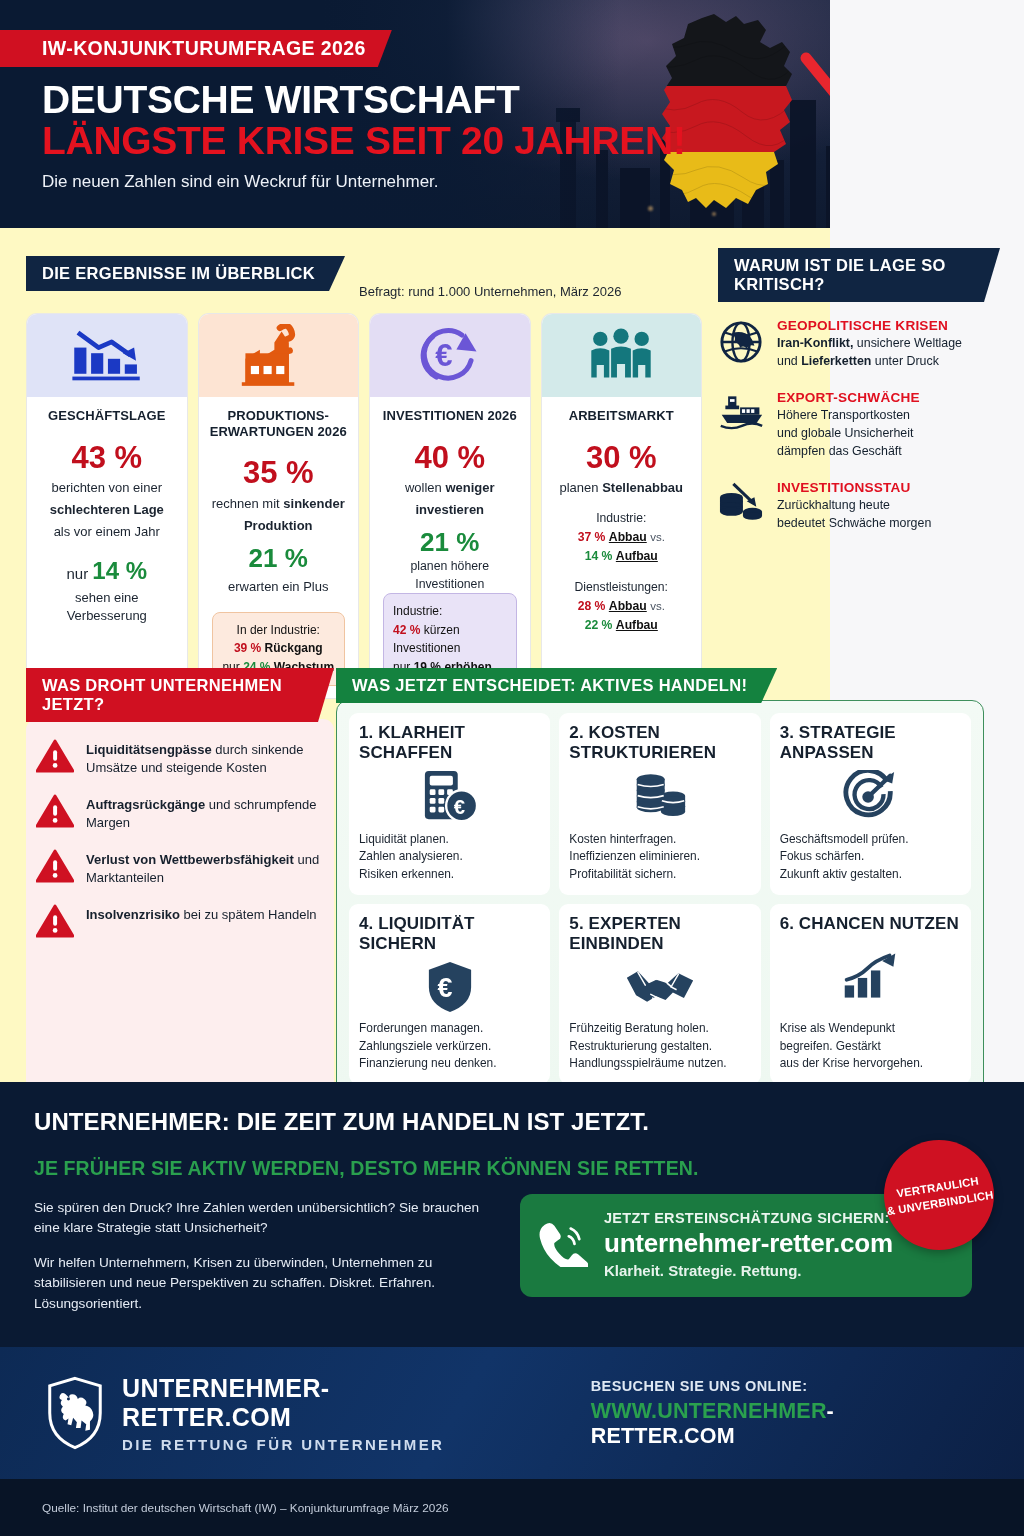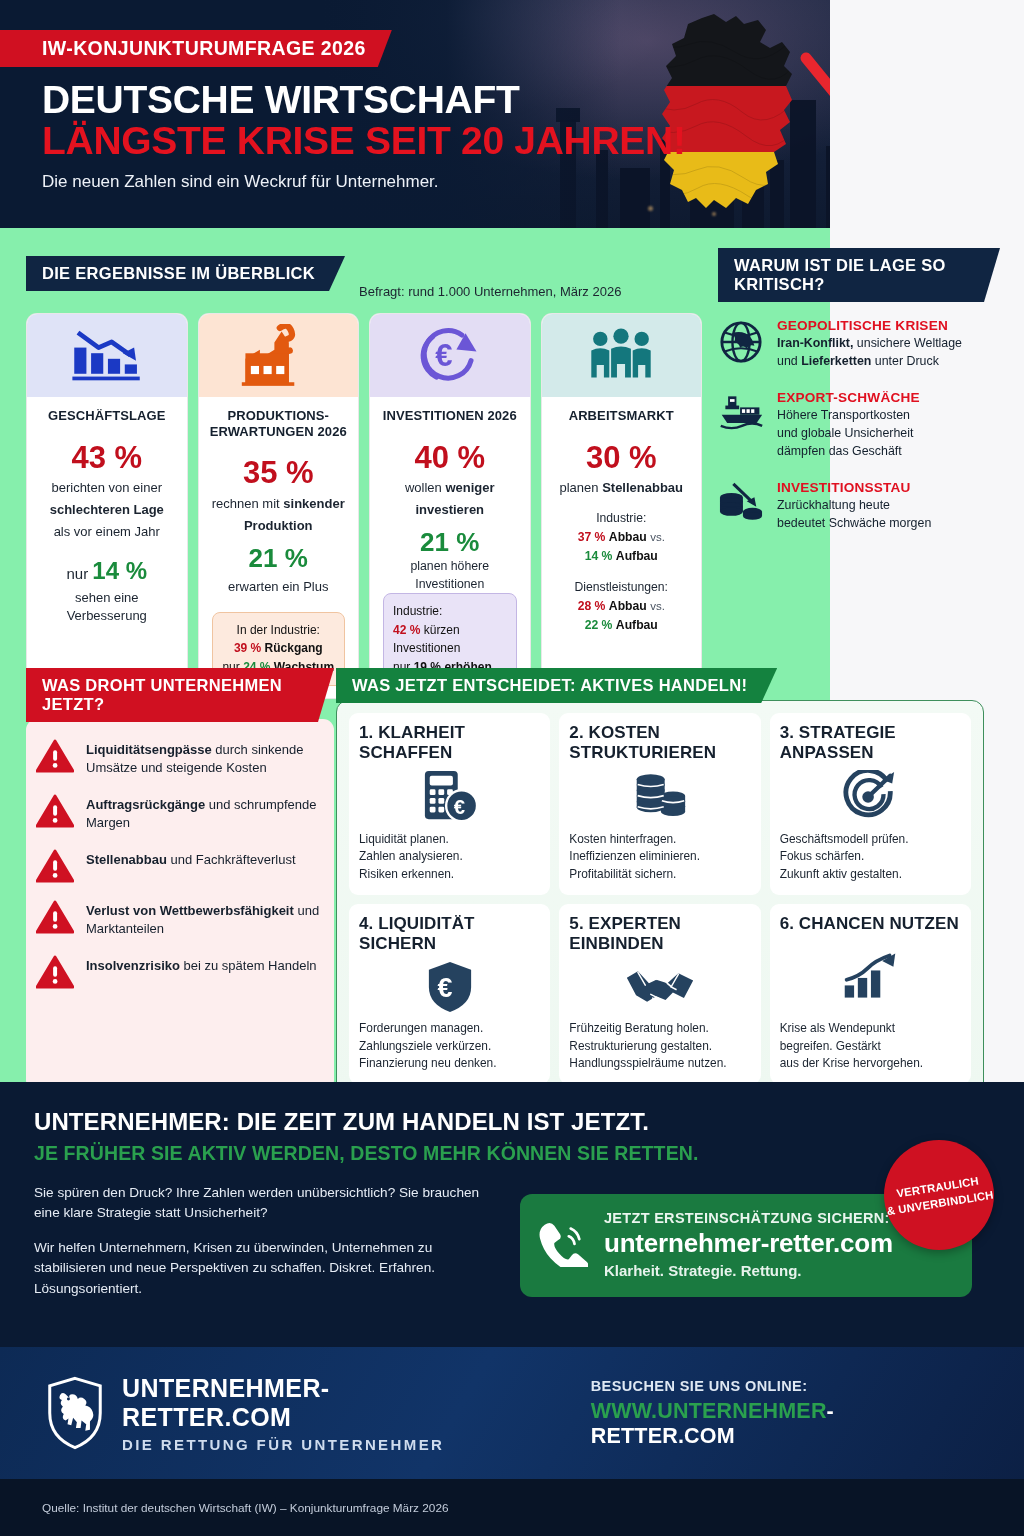--- a/index.html
+++ b/index.html
@@ -3,21 +3,21 @@
 <meta charset="utf-8">
 <style>
   * { box-sizing: border-box; margin: 0; padding: 0; }
   html, body { width: 1024px; height: 1536px; }
   body {
     font-family: "Liberation Sans", sans-serif;
     background: #f7f7f9;
     color: #111;
     overflow: hidden;
   }
-  .page { position: relative; width: 830px; height: 1536px; background: #86efac; }
+  .page { position: relative; width: 830px; height: 1536px; background: #fef9c3; }
 
   
   .hero {
     position: relative; height: 228px; width: 100%;
     background: #0a1a33;
     overflow: hidden;
   }
   .hero-photo {
     position: absolute; inset: 0;
     background:
@@ -92,21 +92,21 @@
     margin: 10px 4px 2px; border-radius: 8px; padding: 8px 6px;
     font-size: 12px; line-height: 1.55; text-align: center;
   }
   .subbox .r { color:#c10f1d; font-weight:700;}
   .subbox .g { color:#1a8b3c; font-weight:700;}
   .subbox b { font-weight: 700; }
   .am-list { margin-top: 12px; font-size: 12.2px; line-height: 1.55; text-align: center;}
   .am-list .lbl { color:#1b2430; }
   .am-list .r { color:#c10f1d; font-weight:700;}
   .am-list .g { color:#1a8b3c; font-weight:700;}
-  .am-list b { font-weight:700;}
+  .am-list b { font-weight:700;text-decoration:underline;}
   .am-list .vs { color:#4a5462; font-size: 11.5px;}
 
   
   .why { position: absolute; left: 718px; top: 248px; width: 282px; }
   .why-list { margin-top: 16px; }
   .why-item { display: flex; gap: 13px; margin-bottom: 19px; align-items: flex-start;}
   .why-ico { width: 46px; min-width:46px; display:flex; align-items:center; justify-content:center; padding-top: 2px;}
   .why-h { color: #e01020; font-weight: 700; font-size: 13.6px; letter-spacing:.2px; }
   .why-t { font-size: 12.4px; line-height: 1.45; color: #14202e; margin-top: 2px;}
   .why-t b { font-weight: 700; }
@@ -137,21 +137,21 @@
   .act-ico { flex: 1; display:flex; align-items:center; justify-content:center; padding: 6px 0;}
   .act-t { font-size: 11.9px; line-height: 1.46; color: #1b2430;}
 
   
   .cta {
     position: absolute; left: 0; top: 1082px; width: 1024px; height: 265px;
     background: #0a1a33;
   }
   .cta-inner { padding: 26px 34px 0; position: relative; height: 100%; }
   .cta-h1 { color:#fff; font-weight: 800; font-size: 24px; letter-spacing:.1px;}
-  .cta-h2 { color:#2aa04e; font-weight: 800; font-size: 19.5px; margin-top: 6px; letter-spacing:.1px;}
+  .cta-h2 { color:#2aa04e; font-weight: 800; font-size: 19.5px; margin-top: 21px; letter-spacing:.1px;}
   .cta-p { color:#e6ecf5; font-size: 13.6px; line-height: 1.5; margin-top: 18px; max-width: 470px;}
   .cta-p2 { color:#e6ecf5; font-size: 13.6px; line-height: 1.5; margin-top: 14px; max-width: 470px;}
   .cta-card {
     position: absolute; left: 520px; top: 112px; width: 452px;
     background: #1a7a40; border-radius: 12px; padding: 16px 18px 18px;
     display: flex; gap: 16px; align-items: center;
   }
   .cta-card-h { color:#eaf5ee; font-weight:700; font-size: 14.5px; letter-spacing:.3px;}
   .cta-card-url { color:#fff; font-weight: 800; font-size: 26px; margin-top: 2px; letter-spacing:-.2px;}
   .cta-card-sub { color:#e7f3ec; font-weight:700; font-size: 15px; margin-top: 3px;}
@@ -510,30 +510,20 @@
         <svg viewBox="0 0 40 36" width="38" height="34" style="min-width:38px">
           <path d="M20 2 L39 34 L1 34 Z" fill="#cf1122" stroke="#cf1122" stroke-width="3" stroke-linejoin="round"></path>
           <rect x="18" y="12" width="4.2" height="11" fill="#fff" rx="2"></rect>
           <circle cx="20.1" cy="28" r="2.5" fill="#fff"></circle>
         </svg>
         <div class="risk-txt">
           <b>Auftragsrückgänge</b><span> und schrumpfende Margen</span>
         </div>
       </div>
 
-      <div class="risk-item">
-        <svg viewBox="0 0 40 36" width="38" height="34" style="min-width:38px">
-          <path d="M20 2 L39 34 L1 34 Z" fill="#cf1122" stroke="#cf1122" stroke-width="3" stroke-linejoin="round"></path>
-          <rect x="18" y="12" width="4.2" height="11" fill="#fff" rx="2"></rect>
-          <circle cx="20.1" cy="28" r="2.5" fill="#fff"></circle>
-        </svg>
-        <div class="risk-txt">
-          <b>Stellenabbau</b><span> und Fachkräfteverlust</span>
-        </div>
-      </div>
 
       <div class="risk-item">
         <svg viewBox="0 0 40 36" width="38" height="34" style="min-width:38px">
           <path d="M20 2 L39 34 L1 34 Z" fill="#cf1122" stroke="#cf1122" stroke-width="3" stroke-linejoin="round"></path>
           <rect x="18" y="12" width="4.2" height="11" fill="#fff" rx="2"></rect>
           <circle cx="20.1" cy="28" r="2.5" fill="#fff"></circle>
         </svg>
         <div class="risk-txt">
           <b>Verlust von Wettbewerbsfähigkeit</b><span> und Marktanteilen</span>
         </div>

